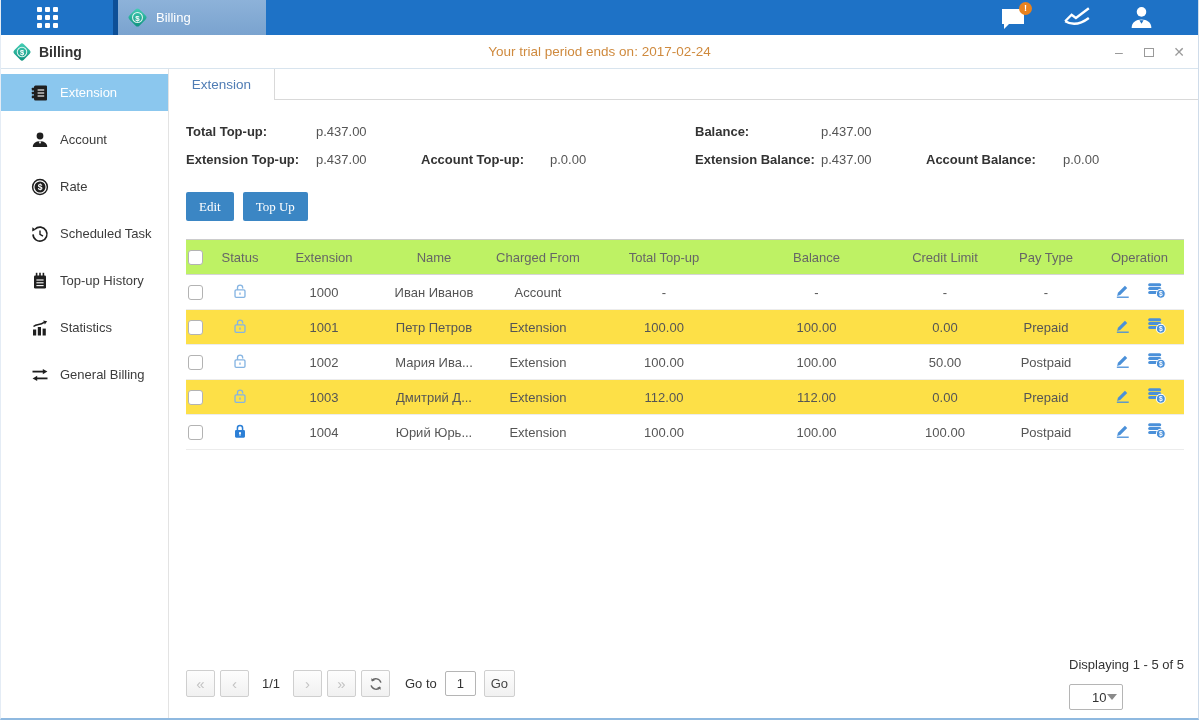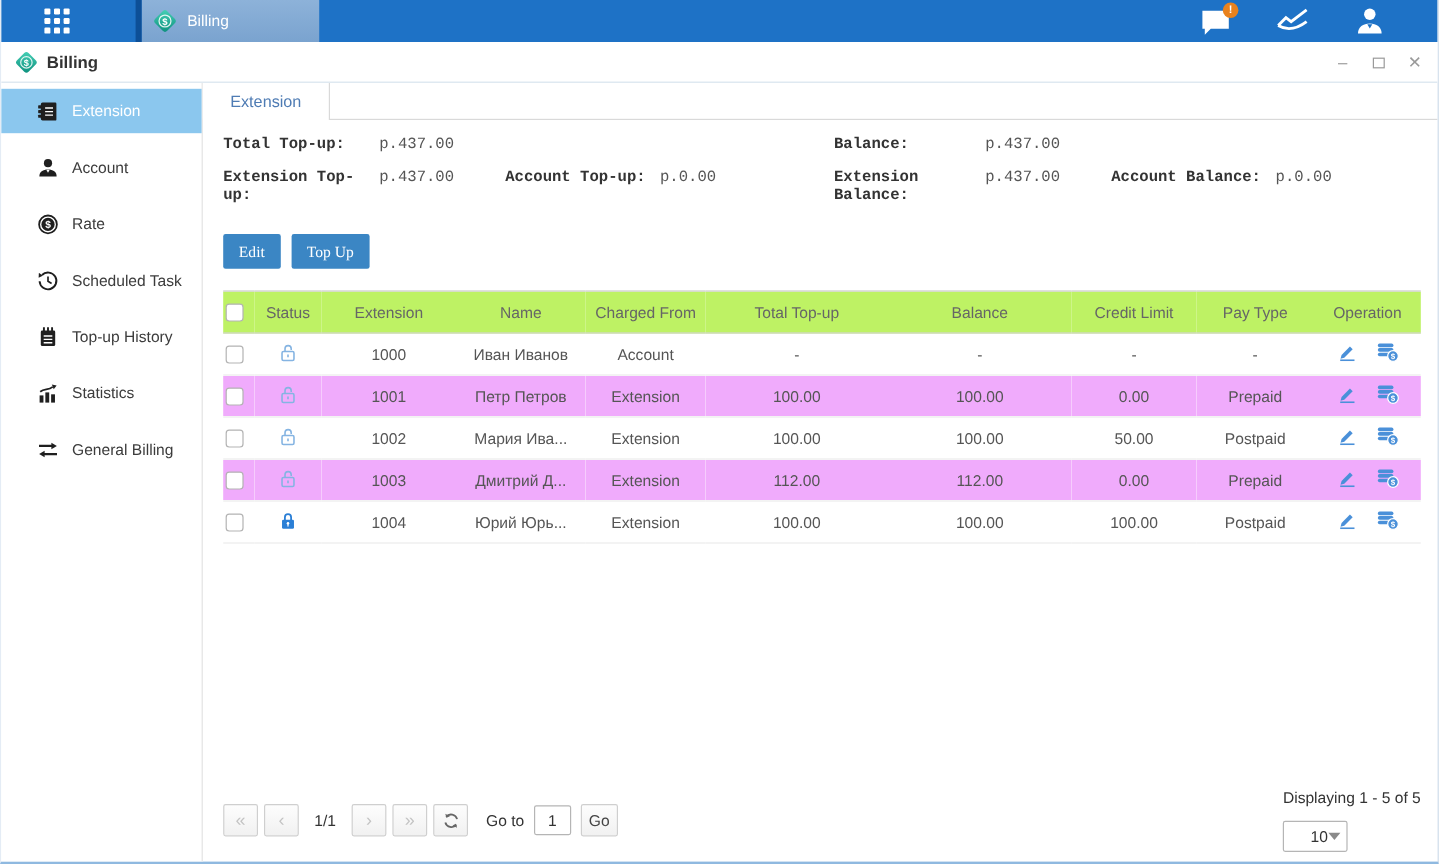--- a/index.html
+++ b/index.html
@@ -42,39 +42,39 @@
   
   .content { flex:1; display:flex; flex-direction:column; min-width:0; }
   .tabstrip { height:31px; border-bottom:1px solid #d9d9d9; display:flex; align-items:flex-start; flex:none; }
   .tab-active { height:31px; width:106px; background:#fff; border-right:1px solid #d9d9d9;
                 display:flex; align-items:center; justify-content:center; color:#4f7cb4; font-size:13.5px;
                 margin-bottom:-1px; cursor:pointer; }
 
   .content-inner { flex:1; display:flex; flex-direction:column; padding:0 14px 0 17px; min-height:0; }
 
   
-  .summary { margin-top:12px; display:flex;font-family:Liberation Mono, monospace; }
+  .summary { margin-top:24px; display:flex; }
   .sum-grid { display:grid; row-gap:13px; align-items:baseline; }
   .sum-left  { grid-template-columns:130px 105px 129px auto; width:509px; flex:none; }
   .sum-right { grid-template-columns:126px 105px 137px auto; flex:1; }
   .sum-label { font-weight:bold; color:#333; font-size:13px; }
   .sum-value { color:#555; font-size:13px; }
 
   
   .actions { margin-top:25px; display:flex; gap:9px; }
   .btn-blue { background:#3b86c4; color:#fff; border:none; border-radius:2px; height:29px;
               padding:0 13px; font-size:13px; font-family:Liberation Serif, serif; cursor:pointer; }
 
   
   table.grid { margin-top:18px; width:100%; border-collapse:collapse; table-layout:fixed; }
   .grid th { height:35px; font-weight:normal; color:#666; font-size:13px; text-align:center;
              border-top:1px solid #cccccc; border-bottom:1px solid #d5d5d5; background:#bef264; }
   .grid td { height:35px; text-align:center; color:#555; font-size:13px; border-bottom:1px solid #ececec;
              white-space:nowrap; overflow:hidden; }
-  .grid tr.alt td { background:#f0abfc; }
+  .grid tr.alt td { background:#fde047; }
   .cb { display:inline-block; width:15px; height:15px; border:1px solid #b3b3b3; border-radius:3px;
         background:#fff; cursor:pointer; vertical-align:middle; }
   .cb-cell { text-align:left !important; padding-left:2px; }
   .op-cell span { display:inline-block; vertical-align:middle; cursor:pointer; }
   .op-gap { width:16px !important; cursor:default !important; }
   .status-cell span { display:inline-block; vertical-align:middle; cursor:pointer; }
 
   
   .pagebar { margin-top:auto; margin-bottom:8px; display:flex; align-items:center; flex:none; }
   .pg-btn { width:29px; height:27px; border:1px solid #cfcfcf; border-radius:2px; background:linear-gradient(#fdfdfd,#f1f1f1);
@@ -157,20 +157,21 @@
   <div class="title-left">
     <span style="display:flex;">
       <svg viewBox="0 0 26 26" width="22" height="22">
         <rect x="5" y="5" width="16" height="16" rx="3" fill="url(#tg)" transform="rotate(45 13 13)"></rect>
         <circle cx="13" cy="13" r="5.6" fill="none" stroke="rgba(255,255,255,0.85)" stroke-width="1.2"></circle>
         <text x="13" y="16.4" text-anchor="middle" font-size="9" font-weight="bold" fill="#fff">$</text>
       </svg>
     </span>
     <span class="title-text">Billing</span>
   </div>
+  <div class="trial-notice">Your trial period ends on: 2017-02-24</div>
   <div class="win-controls">
     <span class="win-btn">–</span>
     <span class="win-btn"><span class="maxbox"></span></span>
     <span class="win-btn">✕</span>
   </div>
 </div>
 
 <div class="app-body">
   <div class="sidebar">
       <div class="side-item active">

